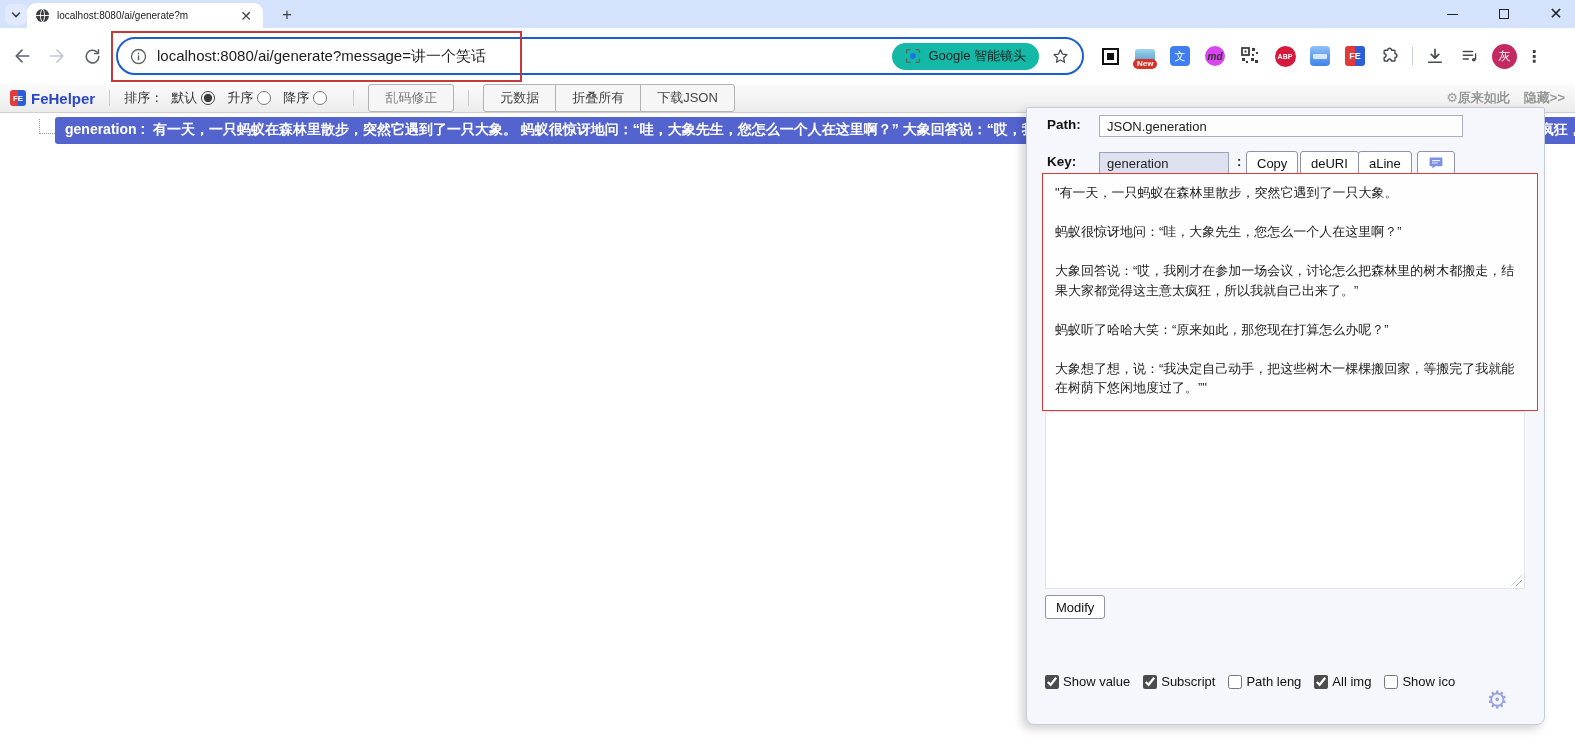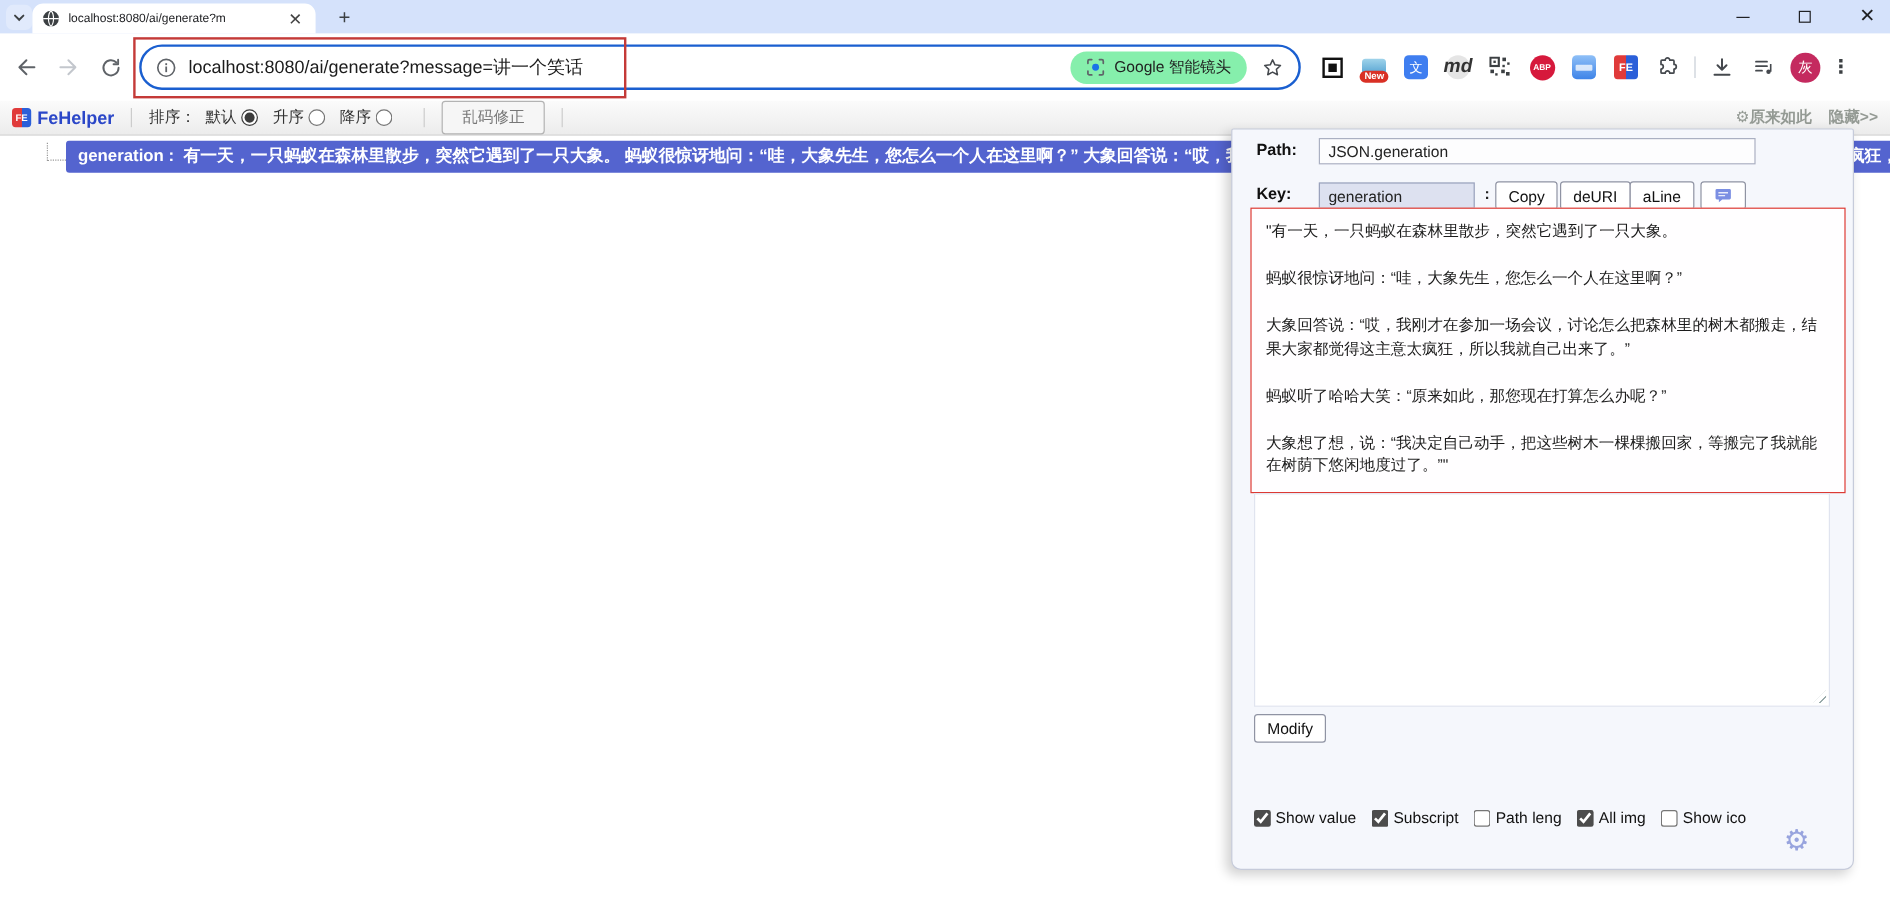--- a/index.html
+++ b/index.html
@@ -22,36 +22,36 @@
   .win-min { width:11px; border-top:1.5px solid #202124; display:inline-block; }
   .win-max { width:10px; height:10px; border:1.5px solid #202124; display:inline-block; }
   .win-close { font-size:16px; line-height:1; }
 
   
   .navbar { position:absolute; top:28px; left:0; right:0; height:56px; background:#fff; }
   .nav-ico { position:absolute; top:14px; width:28px; height:28px; display:flex; align-items:center; justify-content:center; border-radius:50%; cursor:pointer; }
   .omnibox { position:absolute; left:116px; top:9px; width:968px; height:38px; border:2.5px solid #1a5fd0;
     border-radius:20px; background:#fff; display:flex; align-items:center; padding:0 12px; }
   .url-text { font-size:15px; color:#1c1c1c; margin-left:10px; flex:1; white-space:nowrap; }
-  .lens-chip { display:flex; align-items:center; gap:7px; background:#86efac; border-radius:14px;
+  .lens-chip { display:flex; align-items:center; gap:7px; background:#14b8a6; border-radius:14px;
     height:27px; padding:0 13px; cursor:pointer; }
   .lens-chip span { font-size:13px; color:#1f1f1f; white-space:nowrap; }
   .star-btn { margin-left:12px; cursor:pointer; display:flex; }
   .red-annot { position:absolute; left:111px; top:31px; width:411px; height:51px; border:2px solid #c43a38; pointer-events:none; z-index:30; }
 
   .ext-row { position:absolute; left:1097px; top:14px; height:28px; display:flex; align-items:center; gap:9px; }
   .ext { width:26px; height:26px; display:flex; align-items:center; justify-content:center; cursor:pointer; position:relative; }
   .ico-shot { width:17px; height:17px; border:2.5px solid #111; display:flex; align-items:center; justify-content:center; }
   .ico-shot i { width:7px; height:7px; background:#111; display:block; }
   .ico-new { width:20px; height:14px; background:linear-gradient(180deg,#9fd3ea,#4f9fd0); border-radius:3px; }
   .ico-new-badge { position:absolute; bottom:0; left:1px; background:#d93025; color:#fff; font-size:8px; font-weight:bold;
     border-radius:6px; padding:0 4px; line-height:10px; }
   .ico-translate { width:20px; height:20px; background:#3f7ef0; border-radius:4px; color:#fff; font-size:11px;
     display:flex; align-items:center; justify-content:center; }
-  .ico-md { width:20px; height:20px; background:#e5e5e5; border-radius:50%; color:#333; font-size:16px; font-style:italic;
+  .ico-md { width:20px; height:20px; background:#d946ef; border-radius:50%; color:#333; font-size:10px; font-style:italic;
     font-weight:bold; display:flex; align-items:center; justify-content:center; }
   .ico-abp { width:21px; height:21px; background:#d6193c; border-radius:50%; color:#fff; font-size:7px; font-weight:bold;
     display:flex; align-items:center; justify-content:center; }
   .ico-card { width:20px; height:20px; border-radius:4px; background:linear-gradient(180deg,#8fc0f7,#3e84e8);
     display:flex; align-items:center; justify-content:center; }
   .ico-card i { width:14px; height:5px; background:rgba(255,255,255,.75); border-radius:1px; display:block; }
   .ico-fe { width:20px; height:20px; border-radius:3px; background:linear-gradient(90deg,#e03a3a 50%,#2b5fd9 50%);
     color:#fff; font-size:9px; font-weight:bold; display:flex; align-items:center; justify-content:center; }
   .ext-sep { width:1px; height:18px; background:#c7cdd6; }
   .avatar { width:25px; height:25px; border-radius:50%; background:#c42a5f; color:#fff; font-size:12px;
@@ -260,20 +260,25 @@
     <span>升序</span>
     <input type="radio" name="sort" style="">
   </label>
   <label class="sort-item">
     <span>降序</span>
     <input type="radio" name="sort" style="">
   </label>
   <span class="tool-sep"></span>
   <button class="fe-btn">乱码修正</button>
   <span class="tool-sep"></span>
+  <span class="seg-group">
+    <button class="fe-btn">元数据</button>
+    <button class="fe-btn">折叠所有</button>
+    <button class="fe-btn">下载JSON</button>
+  </span>
   <span class="fe-right">
     <span>⚙<span>原来如此</span></span>
     <span>隐藏&gt;&gt;</span>
   </span>
 </div>
 
 <div class="content">
   <span class="tree-guide"></span>
   <div class="json-row">
     <span class="json-pill"><b>generation</b><span style="white-space:pre"> :  </span><span>有一天，一只蚂蚁在森林里散步，突然它遇到了一只大象。 蚂蚁很惊讶地问：“哇，大象先生，您怎么一个人在这里啊？” 大象回答说：“哎，我刚才在参加一场会议，讨论怎么把森林里的树木都搬走，结果大家都觉得这主意太疯狂，所以我就自己出来了。” 蚂蚁听了哈哈大笑：“原来如此，那您现在打算怎么办呢？” 大象想了想，说：“我决定自己动手，把这些树木一棵棵搬回家，等搬完了我就能在树荫下悠闲地度过了。”</span></span>

